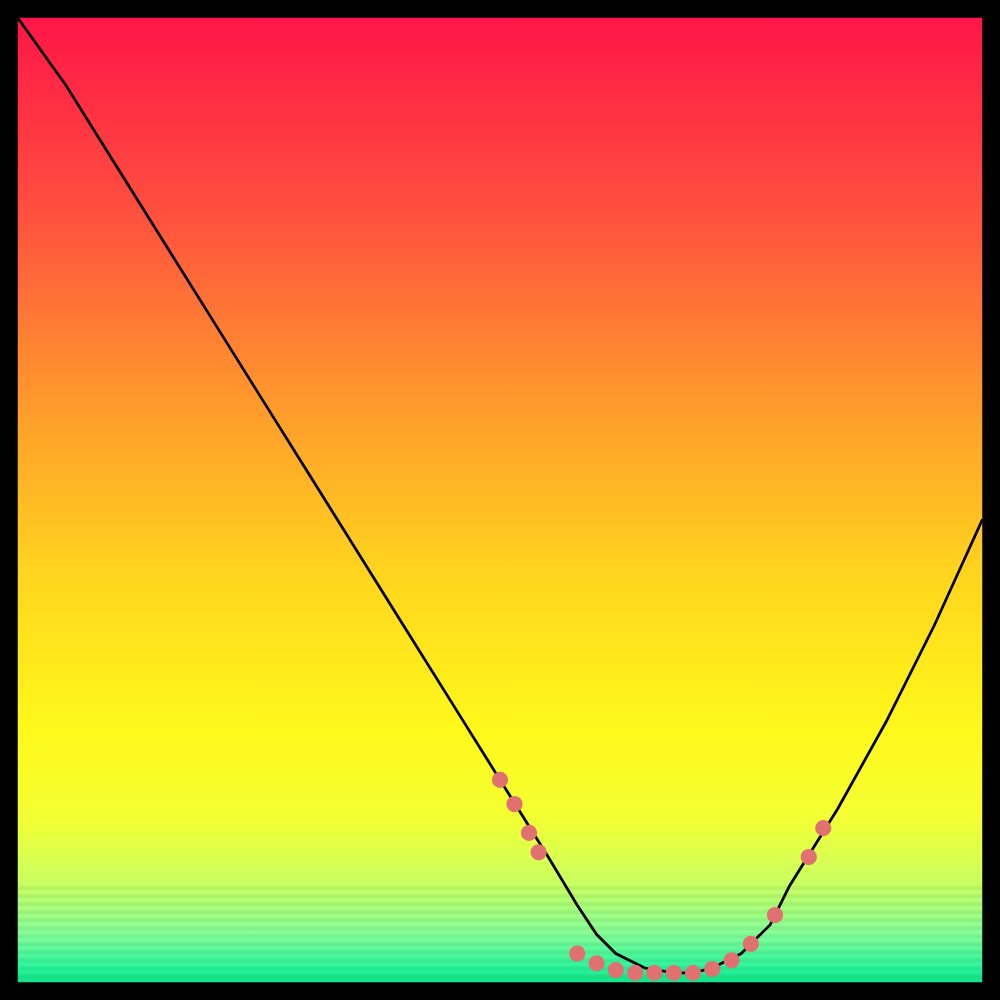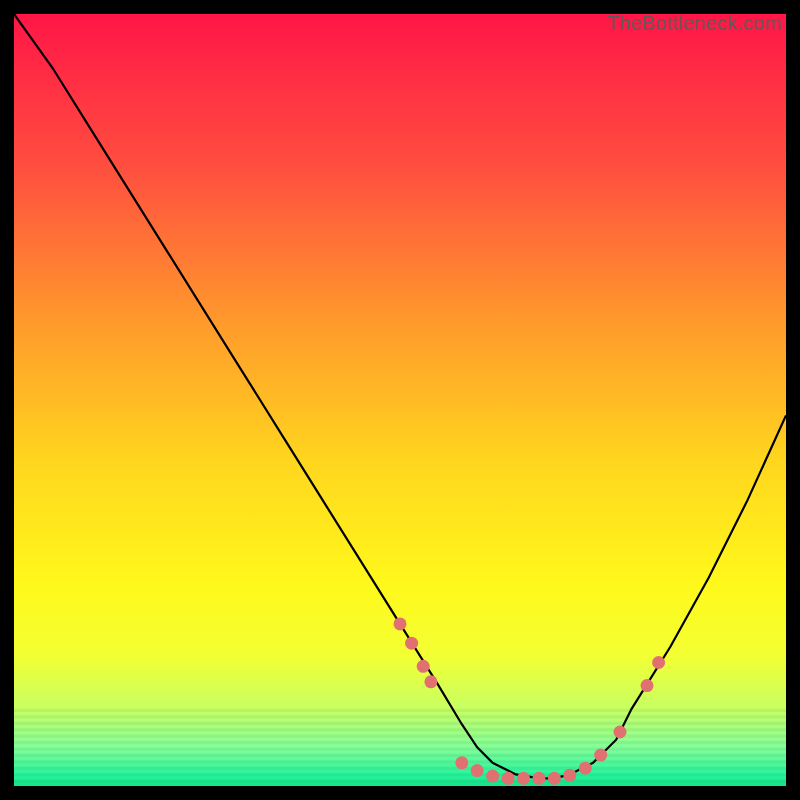--- a/index.html
+++ b/index.html
@@ -84,14 +84,13 @@
         <circle cx="525.0" cy="764.3" r="6.5" fill="#e17070"></circle>
         <circle cx="540.4" cy="764.3" r="6.5" fill="#e17070"></circle>
         <circle cx="555.8" cy="761.2" r="6.5" fill="#e17070"></circle>
         <circle cx="571.3" cy="754.2" r="6.5" fill="#e17070"></circle>
         <circle cx="586.7" cy="741.1" r="6.5" fill="#e17070"></circle>
         <circle cx="606.0" cy="718.0" r="6.5" fill="#e17070"></circle>
         <circle cx="633.0" cy="671.6" r="6.5" fill="#e17070"></circle>
         <circle cx="644.6" cy="648.5" r="6.5" fill="#e17070"></circle>
       </g>
   </svg>
-  <div class="watermark">TheBottleneck.com</div>
 </div>
 
 </body></html>

